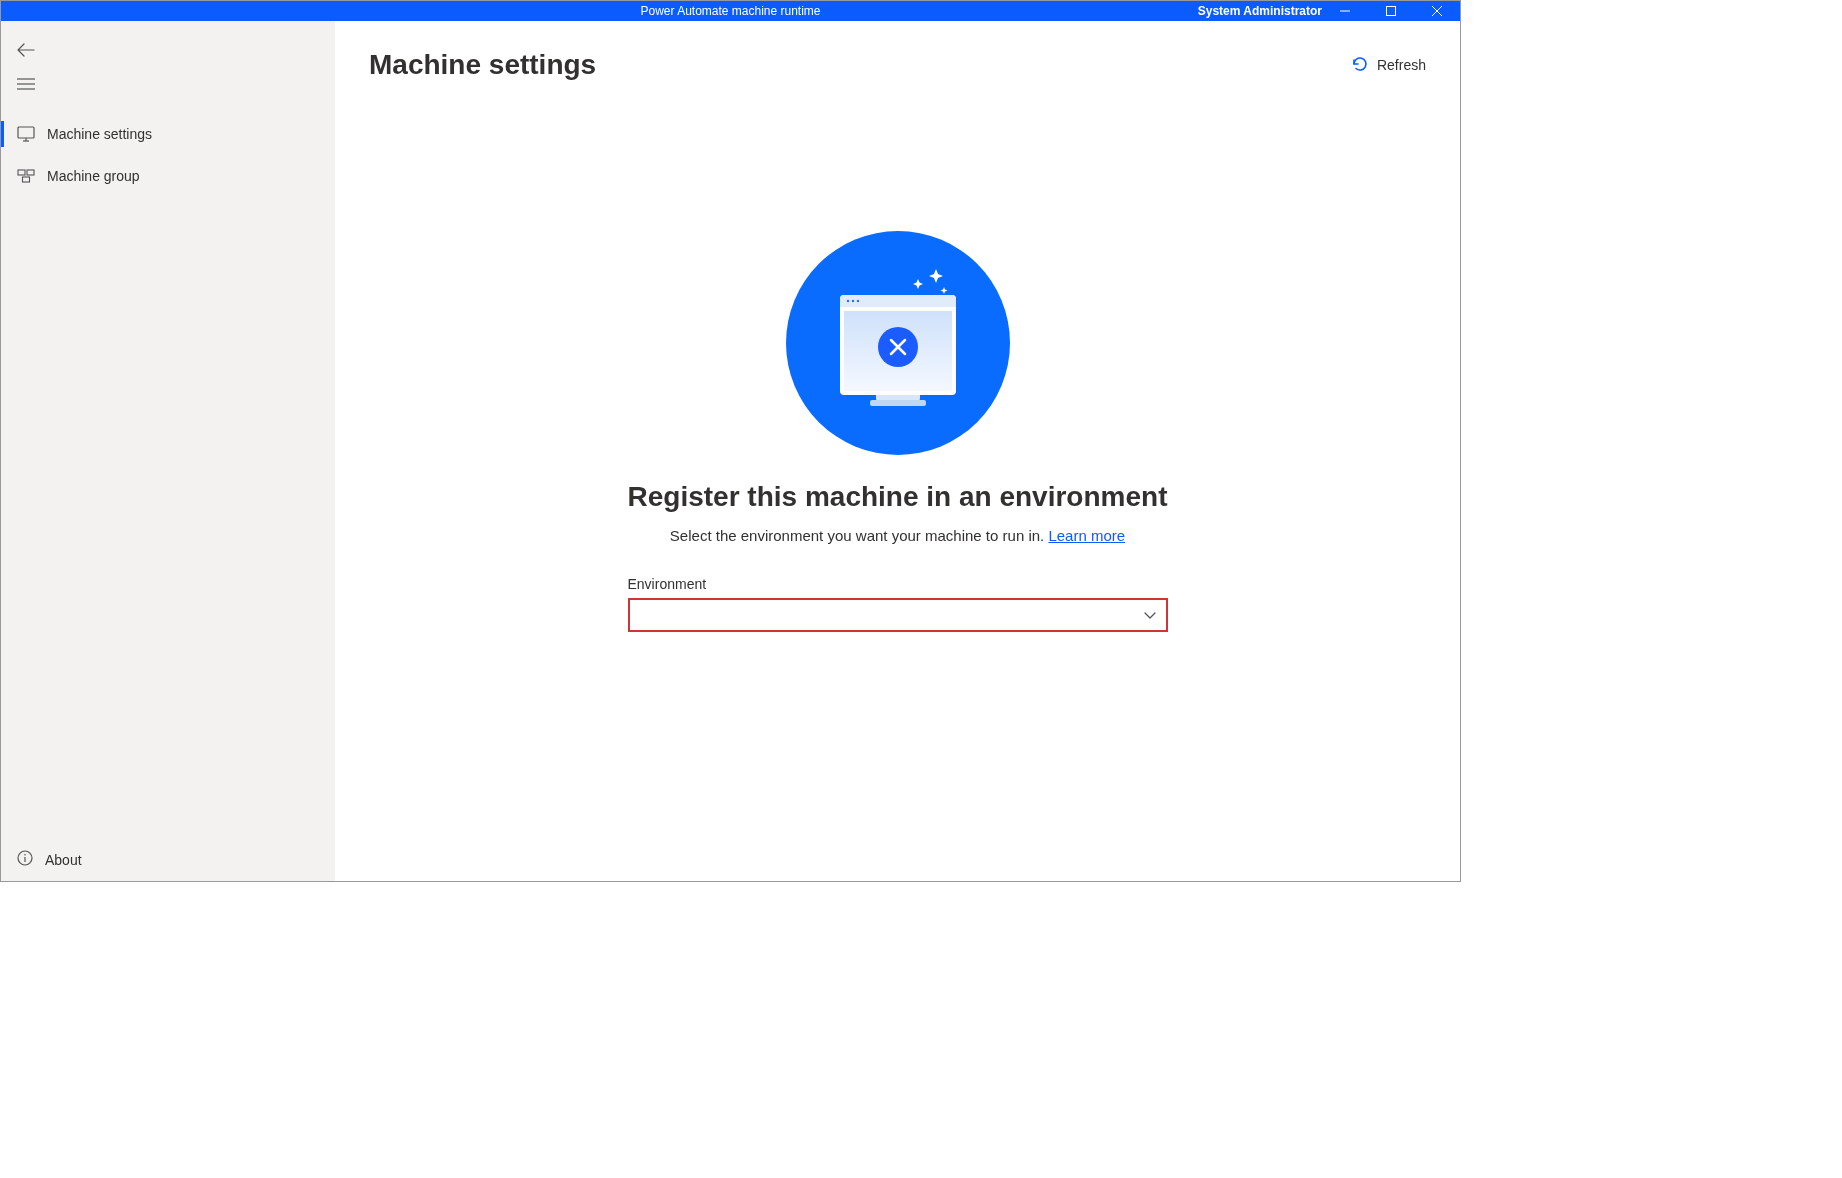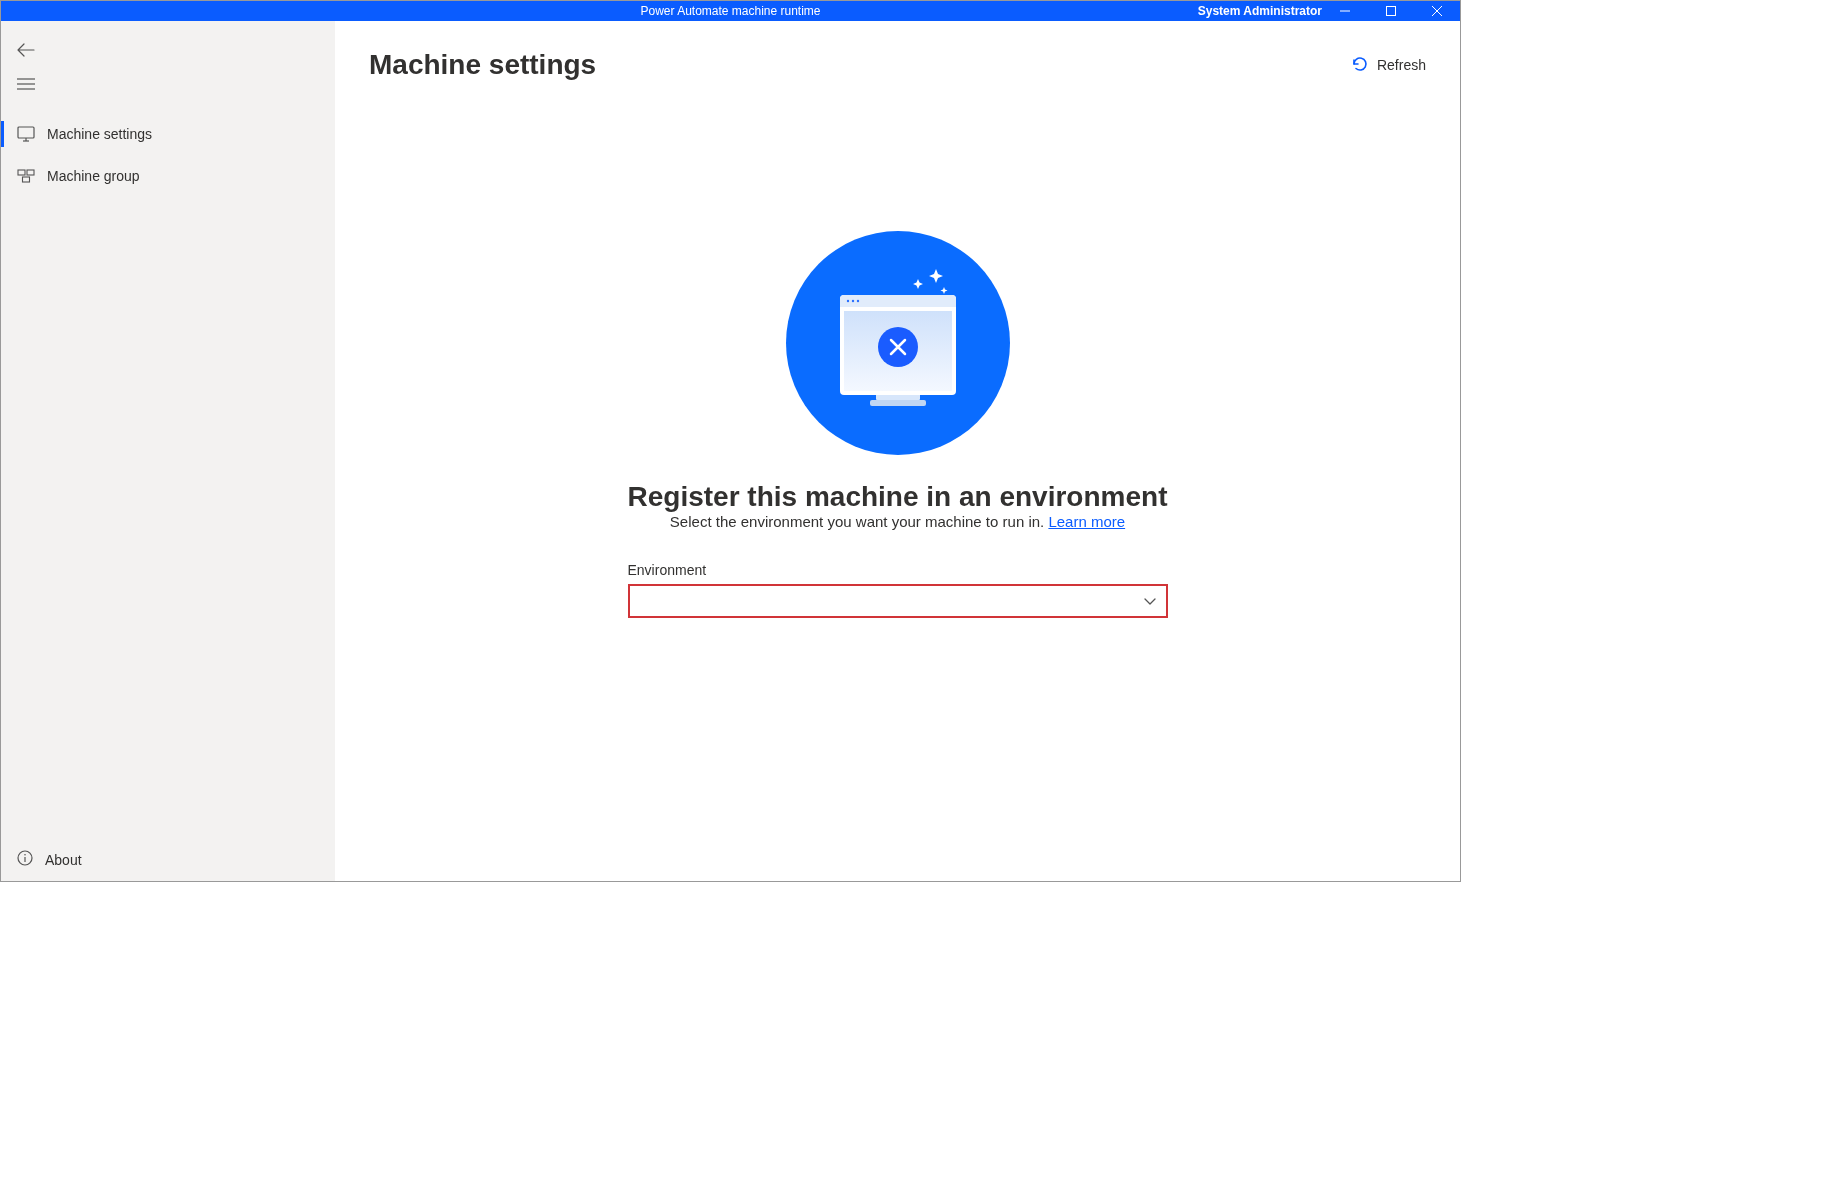--- a/index.html
+++ b/index.html
@@ -151,21 +151,21 @@
     }
     .illustration {
       width: 224px;
       height: 224px;
       margin-bottom: 26px;
     }
     .register-heading {
       font-size: 28px;
       font-weight: 600;
       color: #323130;
-      margin-bottom: 0;
+      margin-bottom: 14px;
     }
     .register-subtitle {
       font-size: 15px;
       color: #323130;
       text-align: center;
       margin-bottom: 32px;
     }
     .register-subtitle a {
       color: #0a5cff;
       text-decoration: underline;

